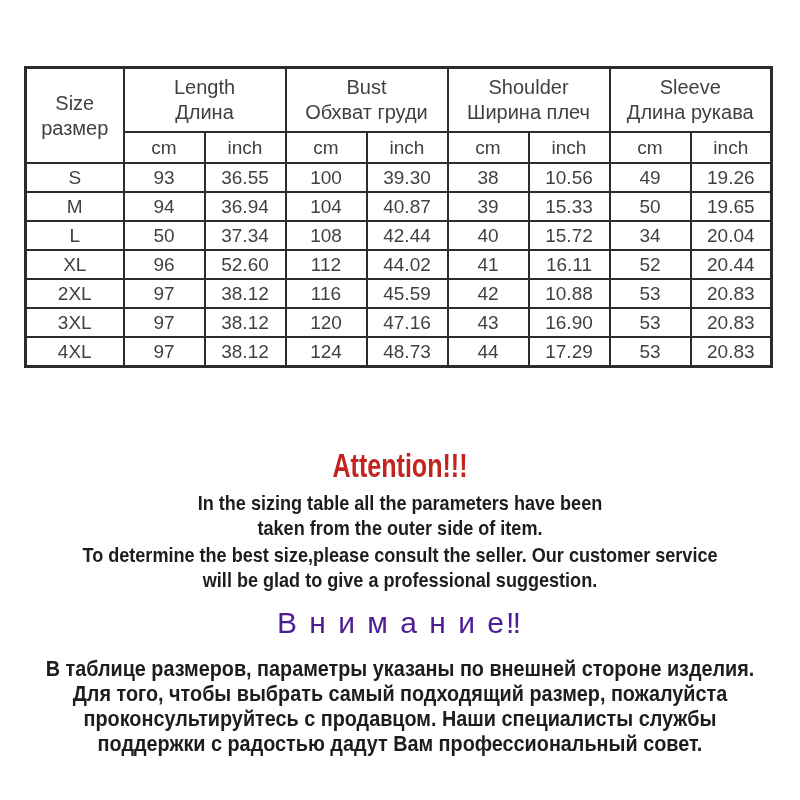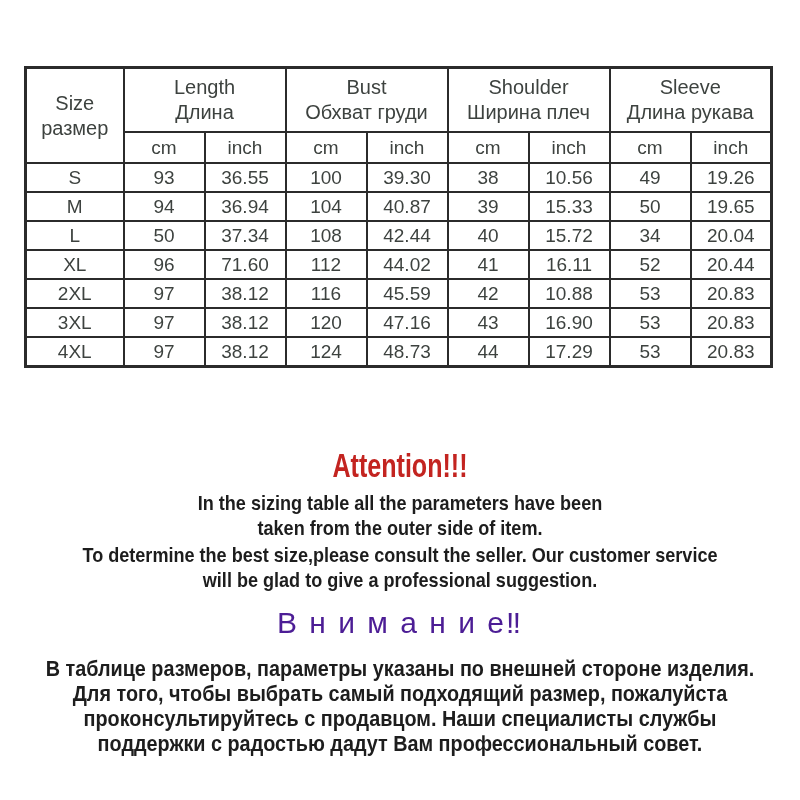--- a/index.html
+++ b/index.html
@@ -170,21 +170,21 @@
             <td>108</td>
             <td>42.44</td>
             <td>40</td>
             <td>15.72</td>
             <td>34</td>
             <td>20.04</td>
           </tr>
           <tr>
             <td>XL</td>
             <td>96</td>
-            <td>71.60</td>
+            <td>52.60</td>
             <td>112</td>
             <td>44.02</td>
             <td>41</td>
             <td>16.11</td>
             <td>52</td>
             <td>20.44</td>
           </tr>
           <tr>
             <td>2XL</td>
             <td>97</td>

